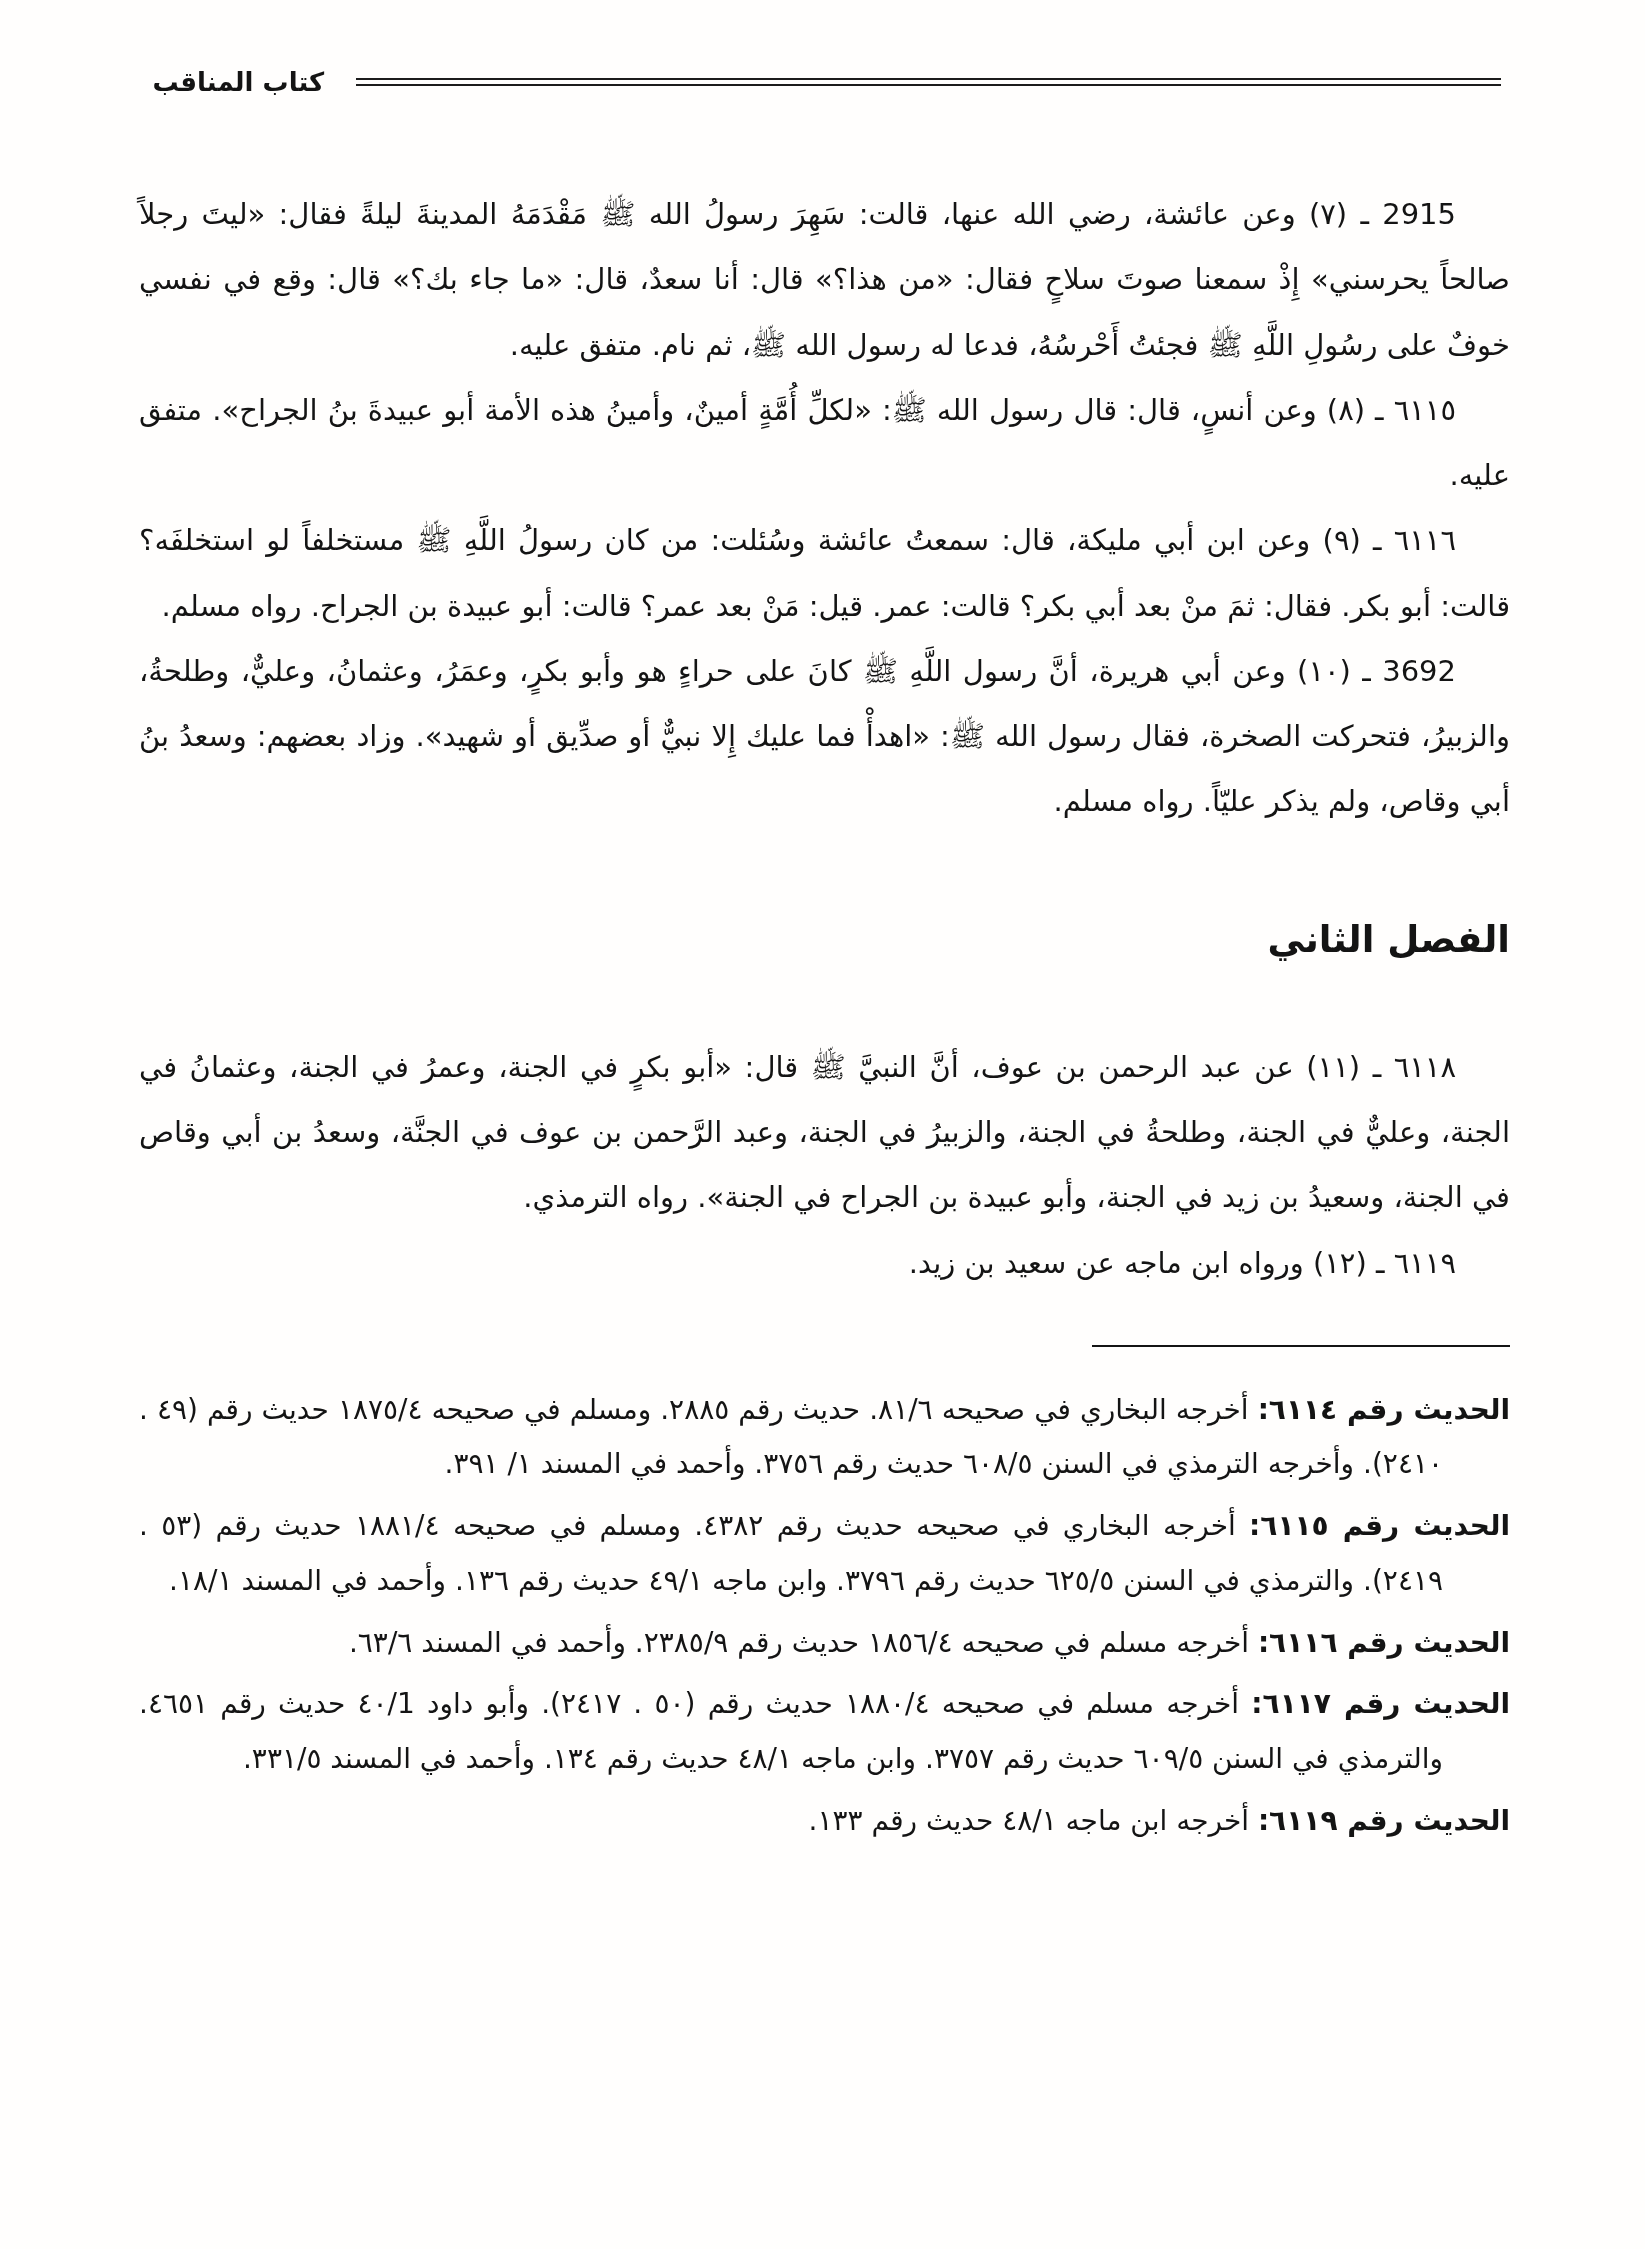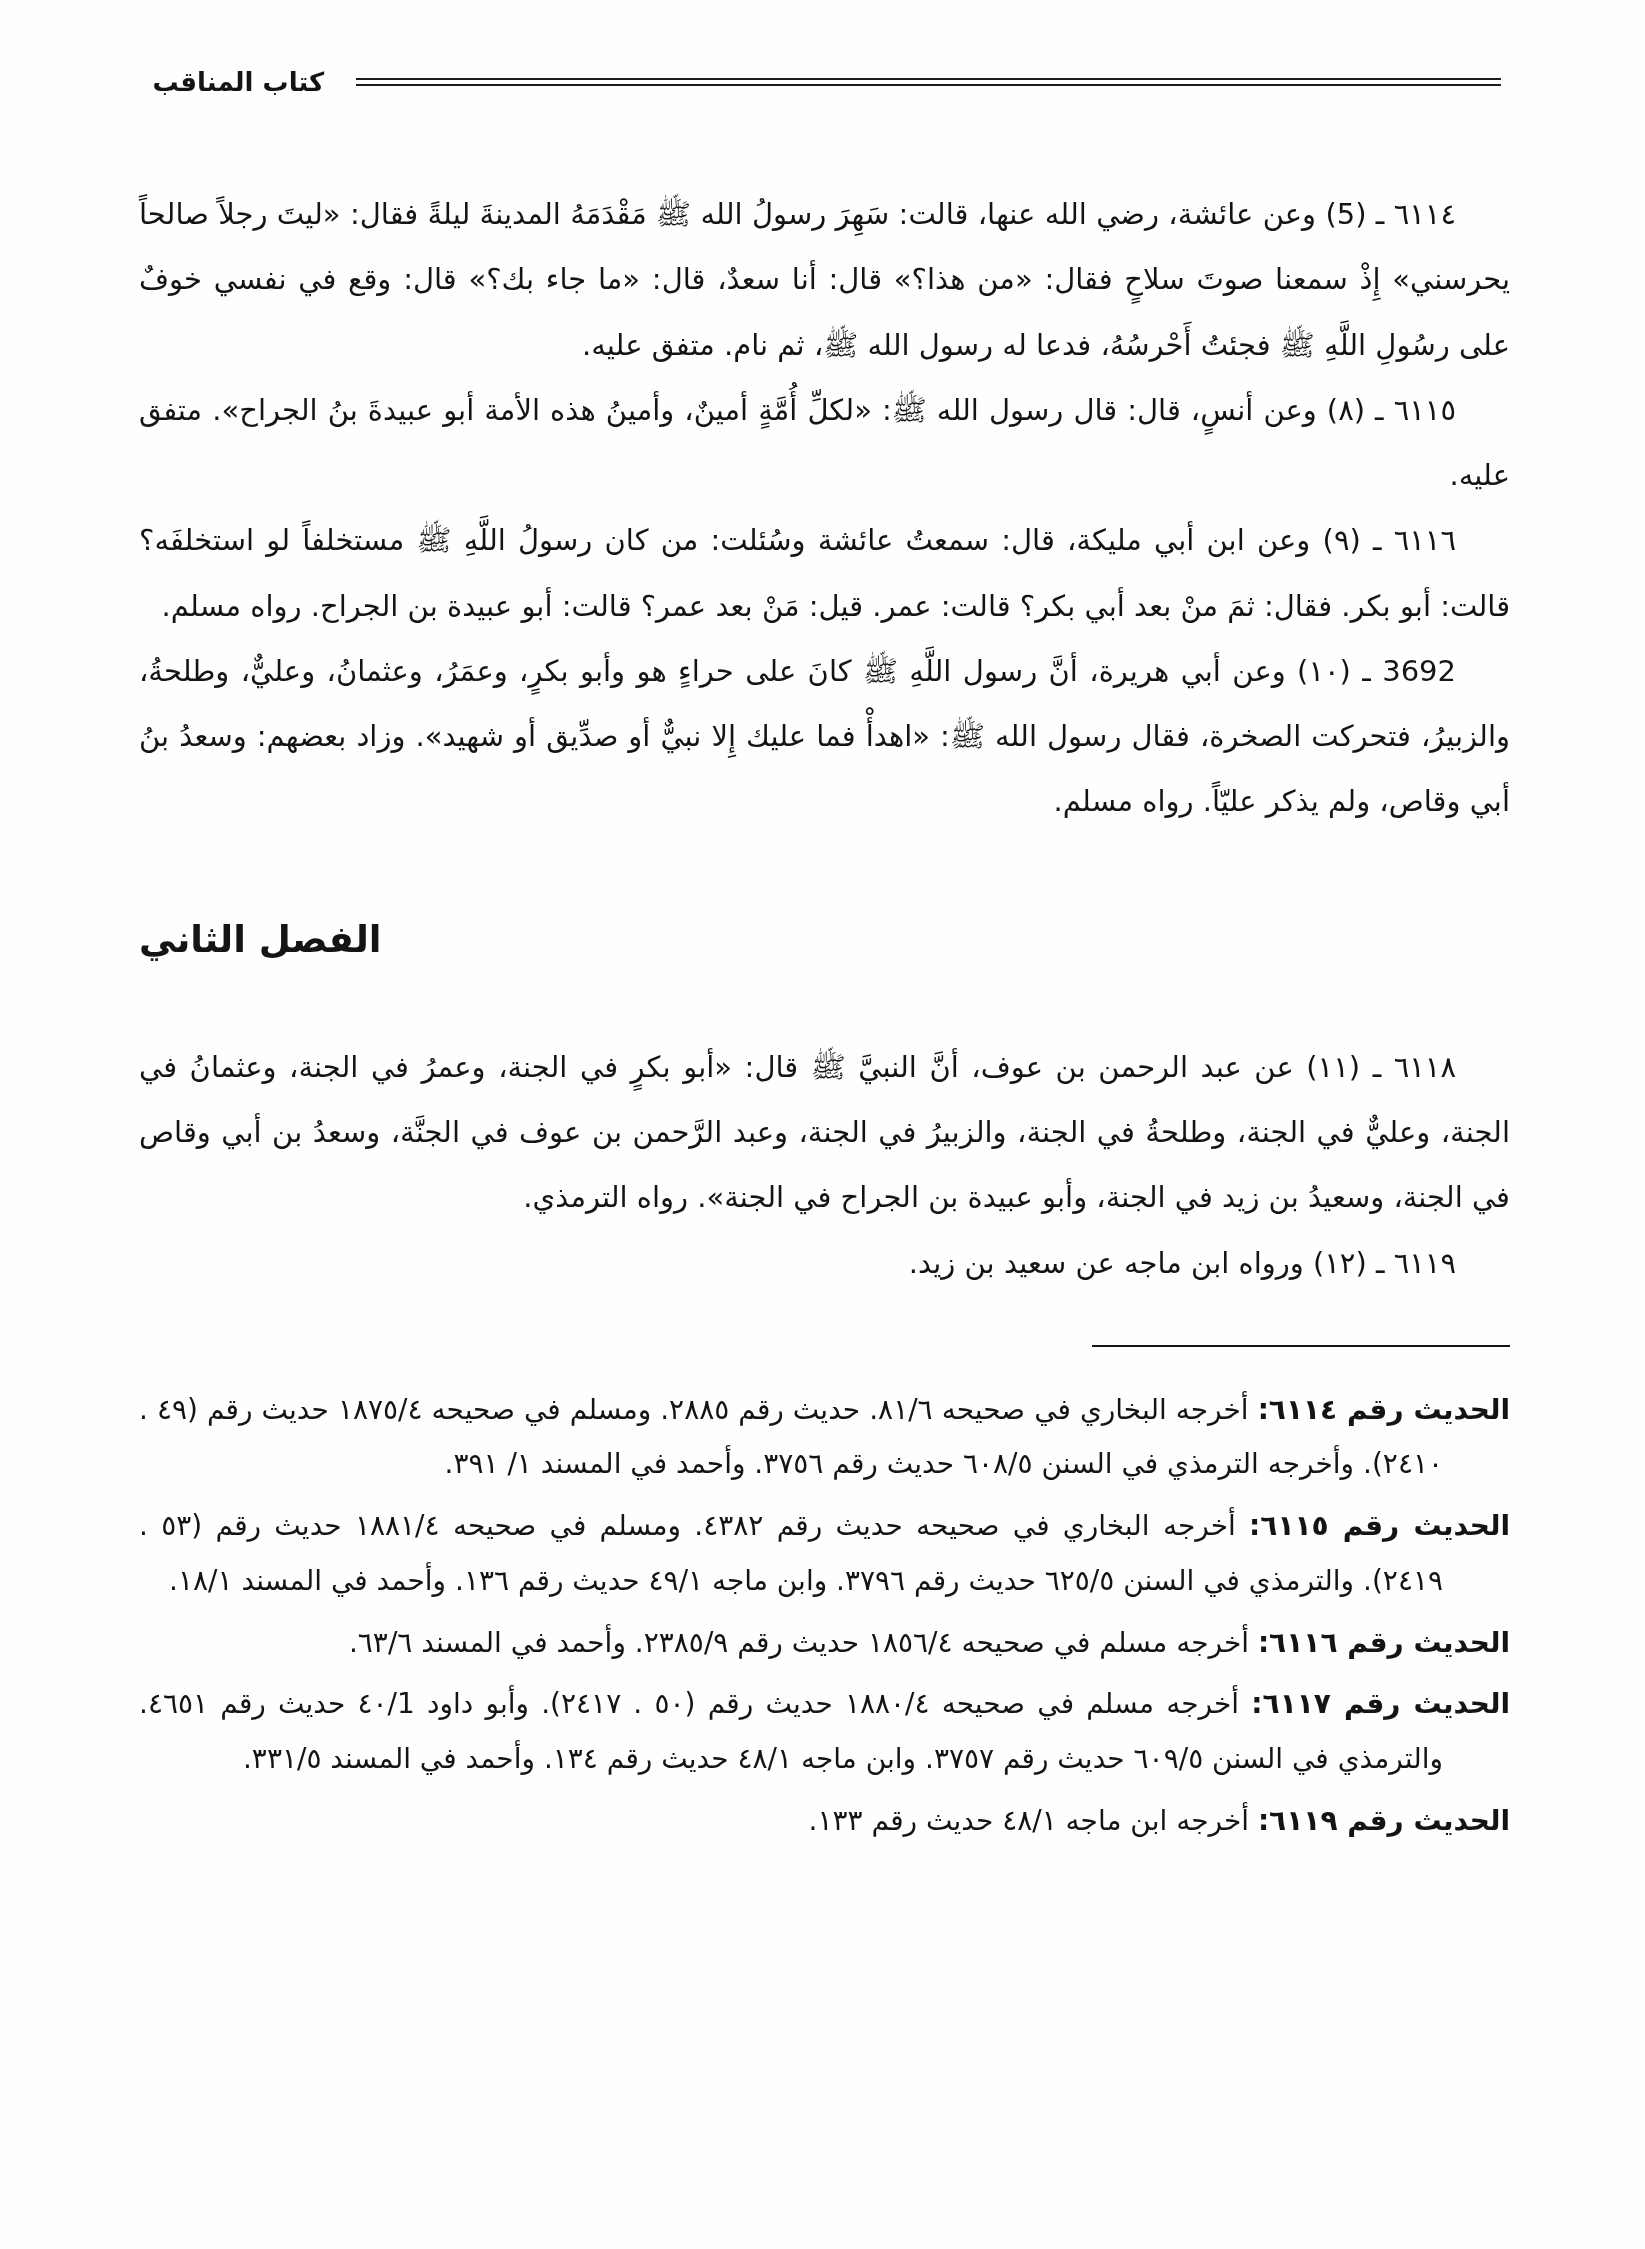--- a/index.html
+++ b/index.html
@@ -48,21 +48,21 @@
     margin-top: 85px;
     font-size: 29px;
     line-height: 2.25;
     text-align: justify;
   }
   .para {
     margin: 0;
     text-indent: 54px;
   }
   .section-heading {
-    text-align: left;
+    text-align: right;
     font-size: 37px;
     font-weight: bold;
     margin: 63px 0 54px 0;
     text-indent: 0;
   }
 
   
   .footnote-rule {
     width: 418px;
     border: none;
@@ -89,21 +89,21 @@
 <body>
 
 <div class="page">
 
   <header class="running-header">
     <span class="header-title">كتاب المناقب</span>
     <span class="header-rule"></span>
   </header>
 
   <main class="body-text">
-    <p class="para">٦١١٤ ـ (5) وعن عائشة، رضي الله عنها، قالت: سَهِرَ رسولُ الله ﷺ مَقْدَمَهُ المدينةَ ليلةً فقال: «ليتَ رجلاً صالحاً يحرسني» إِذْ سمعنا صوتَ سلاحٍ فقال: «من هذا؟» قال: أنا سعدٌ، قال: «ما جاء بك؟» قال: وقع في نفسي خوفٌ على رسُولِ اللَّهِ ﷺ فجئتُ أَحْرسُهُ، فدعا له رسول الله ﷺ، ثم نام. متفق عليه.</p>
+    <p class="para">2915 ـ (٧) وعن عائشة، رضي الله عنها، قالت: سَهِرَ رسولُ الله ﷺ مَقْدَمَهُ المدينةَ ليلةً فقال: «ليتَ رجلاً صالحاً يحرسني» إِذْ سمعنا صوتَ سلاحٍ فقال: «من هذا؟» قال: أنا سعدٌ، قال: «ما جاء بك؟» قال: وقع في نفسي خوفٌ على رسُولِ اللَّهِ ﷺ فجئتُ أَحْرسُهُ، فدعا له رسول الله ﷺ، ثم نام. متفق عليه.</p>
     <p class="para">٦١١٥ ـ (٨) وعن أنسٍ، قال: قال رسول الله ﷺ: «لكلِّ أُمَّةٍ أمينٌ، وأمينُ هذه الأمة أبو عبيدةَ بنُ الجراح». متفق عليه.</p>
     <p class="para">٦١١٦ ـ (٩) وعن ابن أبي مليكة، قال: سمعتُ عائشة وسُئلت: من كان رسولُ اللَّهِ ﷺ مستخلفاً لو استخلفَه؟ قالت: أبو بكر. فقال: ثمَ منْ بعد أبي بكر؟ قالت: عمر. قيل: مَنْ بعد عمر؟ قالت: أبو عبيدة بن الجراح. رواه مسلم.</p>
     <p class="para">3692 ـ (١٠) وعن أبي هريرة، أنَّ رسول اللَّهِ ﷺ كانَ على حراءٍ هو وأبو بكرٍ، وعمَرُ، وعثمانُ، وعليٌّ، وطلحةُ، والزبيرُ، فتحركت الصخرة، فقال رسول الله ﷺ: «اهدأْ فما عليك إِلا نبيٌّ أو صدِّيق أو شهيد». وزاد بعضهم: وسعدُ بنُ أبي وقاص، ولم يذكر عليّاً. رواه مسلم.</p>
 
     <h2 class="section-heading">الفصل الثاني</h2>
 
     <p class="para">٦١١٨ ـ (١١) عن عبد الرحمن بن عوف، أنَّ النبيَّ ﷺ قال: «أبو بكرٍ في الجنة، وعمرُ في الجنة، وعثمانُ في الجنة، وعليٌّ في الجنة، وطلحةُ في الجنة، والزبيرُ في الجنة، وعبد الرَّحمن بن عوف في الجنَّة، وسعدُ بن أبي وقاص في الجنة، وسعيدُ بن زيد في الجنة، وأبو عبيدة بن الجراح في الجنة». رواه الترمذي.</p>
     <p class="para">٦١١٩ ـ (١٢) ورواه ابن ماجه عن سعيد بن زيد.</p>
   </main>
 

